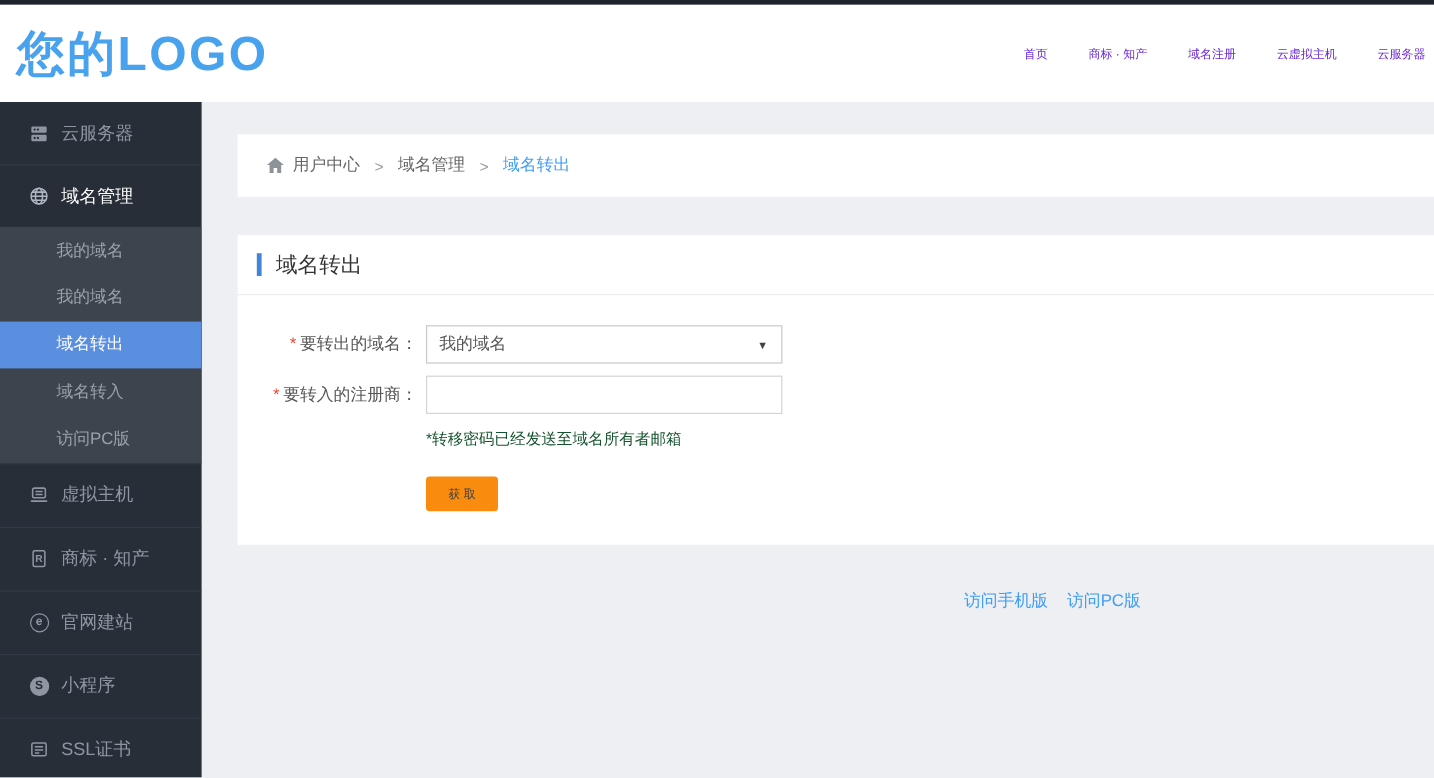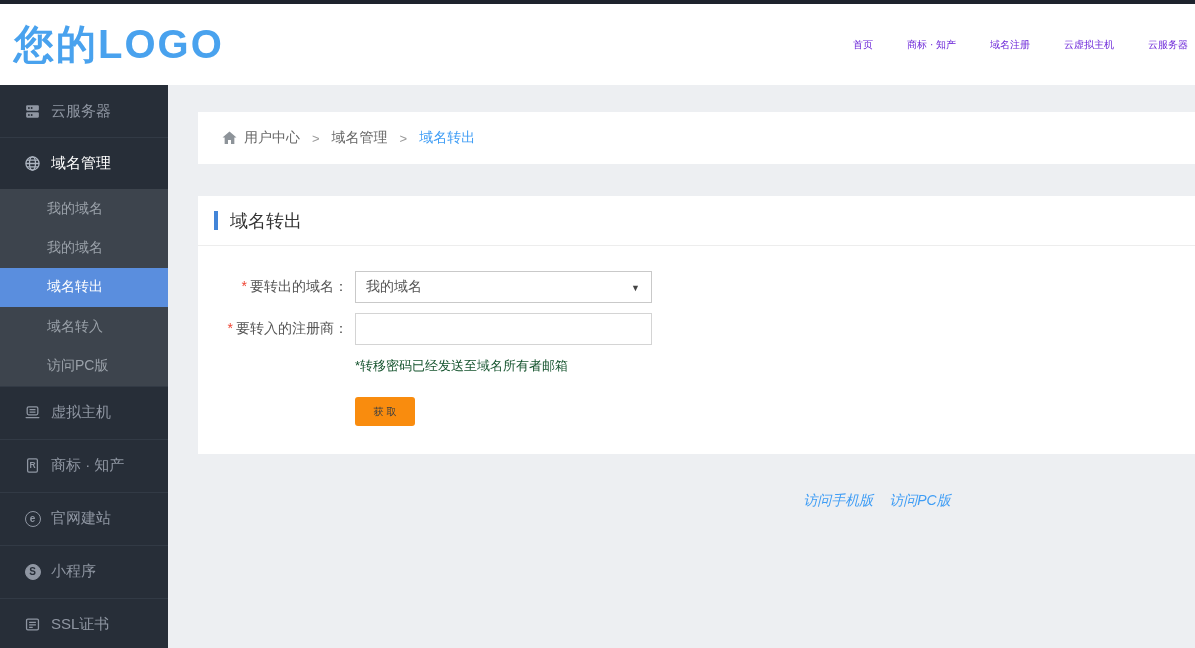--- a/index.html
+++ b/index.html
@@ -91,21 +91,21 @@
   }
   .inline-link { margin-left:9px; font-size:14px; color:#3f9df5; cursor:pointer; text-decoration:none; }
   .note { margin:9px 16px 0 157px; font-size:13px; color:#14532d; }
   .submit-btn {
     margin:22px 0 0 157px; width:60px; height:29px; border:none; border-radius:3px;
     background:#f98c0e; color:#404040; font-size:10px; cursor:pointer;
     display:flex; align-items:center; justify-content:center;
     font-family:"Liberation Sans","DejaVu Sans",sans-serif;
   }
   
-  .footer-links { margin-top:38px; text-align:center; padding-left:391px; font-size:14px;font-style:italic; }
+  .footer-links { margin-top:38px; text-align:center; padding-left:391px; font-size:14px; }
   .footer-links a { color:#3f9df5; text-decoration:none; margin:0 6px; cursor:pointer; }
 </style>
 </head>
 <body>
 
 <div class="top-strip"></div>
 
 <div class="header">
   <div class="logo">您的LOGO</div>
   <div class="topnav">

